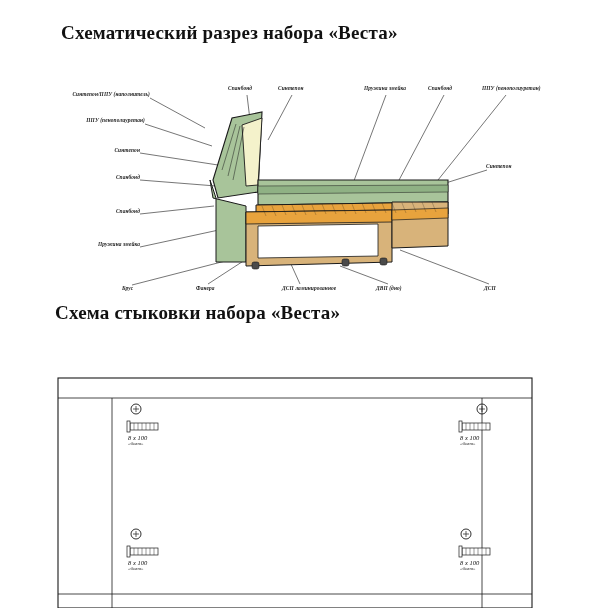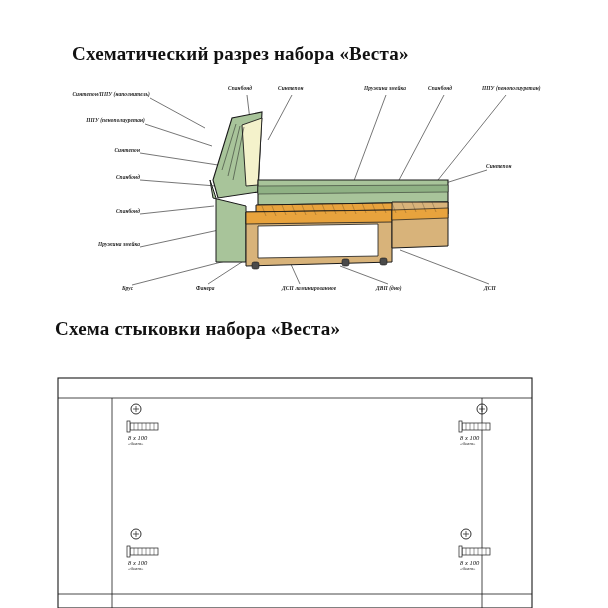--- a/index.html
+++ b/index.html
@@ -22,22 +22,22 @@
   }
   .title {
     position: absolute;
     font-family: "Liberation Serif", serif;
     font-size: 19px;
     font-weight: bold;
     letter-spacing: 0.2px;
     color: #111;
     white-space: nowrap;
   }
-  #title-1 { left: 72px; top: 22px; margin-top: 21px; }
-  #title-2 { left: 55px; top: 318px; }
+  #title-1 { left: 61px; top: 22px; }
+  #title-2 { left: 55px; top: 302px; }
 
   .figure {
     position: absolute;
     left: 0;
     top: 0;
     width: 608px;
     height: 608px;
     pointer-events: none;
   }
   .callout {

